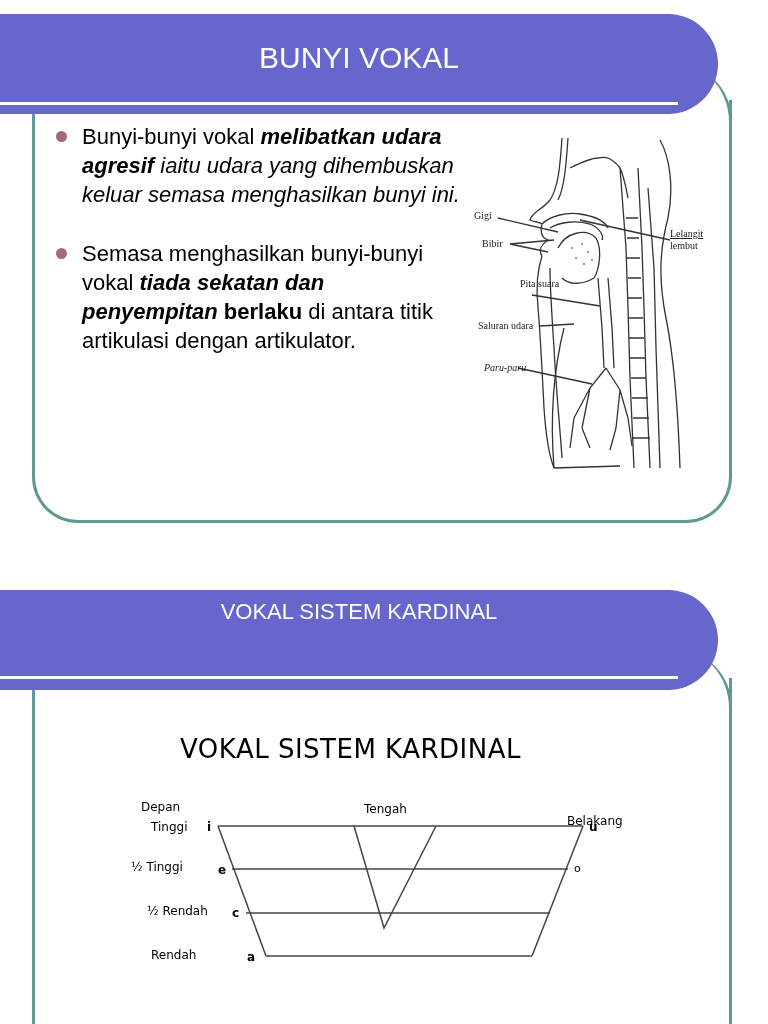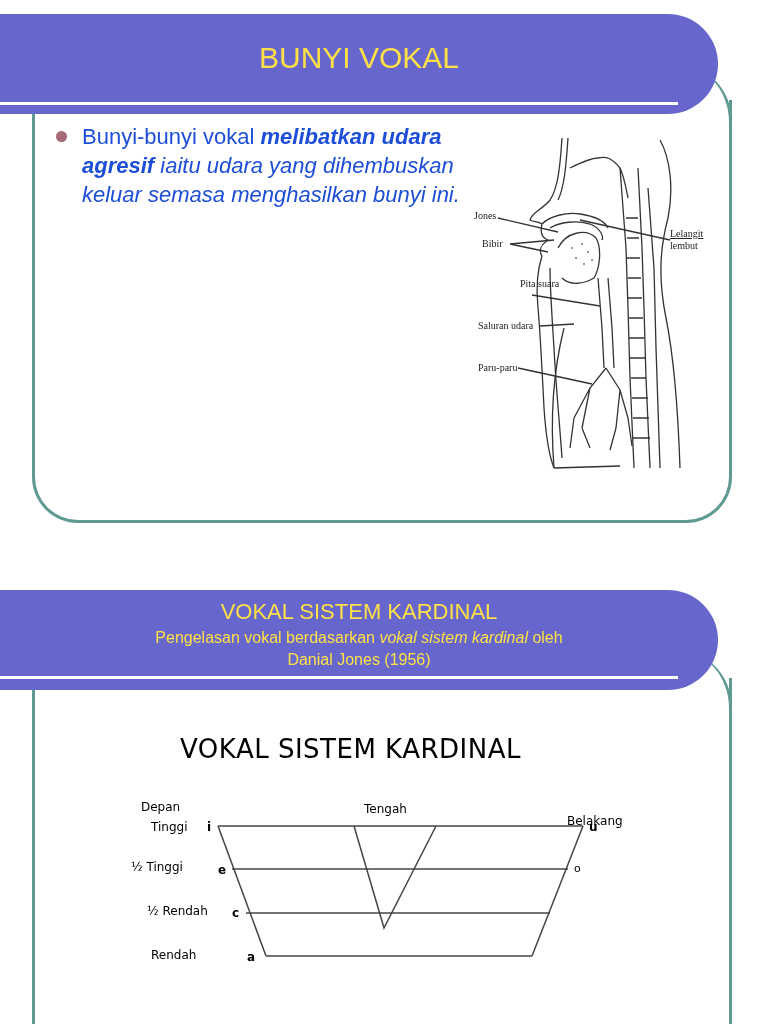--- a/index.html
+++ b/index.html
@@ -4,27 +4,27 @@
 <style>
   html, body { margin:0; padding:0; background:#ffffff; }
   body { width:768px; height:1024px; position:relative; overflow:hidden; font-family:"Liberation Sans", sans-serif; }
   .slide { position:absolute; left:0; width:768px; }
   .frame {
     position:absolute; border:3px solid #5f9a92; border-top:none;
     border-radius:0 0 46px 46px; background:#fff;
   }
   .frame-right { position:absolute; border-right:3px solid #5f9a92; border-top:3px solid #5f9a92; border-radius:0 60px 0 0; }
   .header {
-    position:absolute; left:0; background:#6666cc; color:#fde047;
+    position:absolute; left:0; background:#6666cc; color:#ffffff;
     border-radius:0 50px 50px 0; text-align:center;
   }
   .header .rule { position:absolute; left:0; height:3px; background:#fff; }
   .h-title { font-size:30px; letter-spacing:0; }
   .bullets { position:absolute; left:52px; top:122px; width:410px; }
-  .bullet { position:relative; padding-left:30px; font-size:22px; line-height:29px; color:#1d4ed8; margin-bottom:30px; }
+  .bullet { position:relative; padding-left:30px; font-size:22px; line-height:29px; color:#000000; margin-bottom:30px; }
   .bullet .dot { position:absolute; left:4px; top:9px; width:11px; height:11px; border-radius:50%; background:#a46a78; }
   .diagram-label { position:absolute; font-family:"Liberation Serif", serif; font-size:10px; color:#222; }
   .chart-text { position:absolute; font-family:"DejaVu Sans", sans-serif; color:#000; }
 </style>
 </head>
 <body>
 
 <div class="slide" style="top:0;height:540px;">
 
   <div class="frame" style="left:32px;top:100px;width:694px;height:420px;"></div>
@@ -32,20 +32,24 @@
 
   <div class="header" style="top:14px;width:718px;height:100px;">
     <div class="h-title" style="padding-top:27px;">BUNYI VOKAL</div>
     <div class="rule" style="top:88px;width:678px;"></div>
   </div>
 
   <div class="bullets">
     <div class="bullet">
       <span class="dot"></span>
       <span>Bunyi-bunyi vokal </span><b><i>melibatkan udara agresif</i></b><i> iaitu udara yang dihembuskan keluar semasa menghasilkan bunyi ini.</i>
+    </div>
+    <div class="bullet">
+      <span class="dot"></span>
+      <span>Semasa menghasilkan bunyi-bunyi vokal </span><b><i>tiada sekatan dan penyempitan</i></b><b> berlaku</b><span> di  antara titik artikulasi dengan artikulator.</span>
     </div>
   </div>
 
   <div style="position:absolute;left:470px;top:128px;width:250px;height:350px;">
     <svg width="250" height="350" viewBox="0 0 250 350">
       <g fill="none" stroke="#333" stroke-width="1.3">
 
         <path d="M92 10 C90 40 88 60 80 72 C72 82 62 84 60 92 C64 94 70 94 72 96"></path>
         <path d="M98 10 C96 40 94 60 88 72"></path>
         <path d="M100 40 C110 35 120 30 128 30 C136 28 142 30 150 40 C154 48 156 60 158 70"></path>
@@ -82,40 +86,36 @@
       </g>
       <g fill="#777">
         <circle cx="112" cy="116" r="1"></circle>
           <circle cx="118" cy="124" r="1"></circle>
           <circle cx="106" cy="130" r="1"></circle>
           <circle cx="114" cy="136" r="1"></circle>
           <circle cx="102" cy="120" r="1"></circle>
           <circle cx="122" cy="132" r="1"></circle>
       </g>
     </svg>
-    <span class="diagram-label" style="left:4px;top:82px;">Jones</span>
+    <span class="diagram-label" style="left:4px;top:82px;">Gigi</span>
     <span class="diagram-label" style="left:12px;top:110px;">Bibir</span>
     <span class="diagram-label" style="left:200px;top:100px;text-decoration:underline;">Lelangit</span>
     <span class="diagram-label" style="left:200px;top:112px;">lembut</span>
     <span class="diagram-label" style="left:22px;top:150px;margin-left:28px;">Pita suara</span>
     <span class="diagram-label" style="left:8px;top:192px;">Saluran udara</span>
-    <span class="diagram-label" style="left:8px;top:234px;">Paru-paru</span>
+    <span class="diagram-label" style="left:14px;top:234px;font-style:italic;">Paru-paru</span>
   </div>
 </div>
 
 <div class="slide" style="top:588px;height:436px;">
   <div class="frame" style="left:32px;top:90px;width:694px;height:420px;border-radius:0;"></div>
   <div class="frame-right" style="left:560px;top:60px;width:169px;height:420px;border-top:none;"></div>
 
   <div class="header" style="top:2px;width:718px;height:100px;">
     <div style="font-size:22px;padding-top:9px;">VOKAL SISTEM KARDINAL</div>
-    <div style="font-size:16px;line-height:22px;margin-top:2px;">
-      <span>Pengelasan vokal berdasarkan </span><i>vokal sistem kardinal</i><span> oleh</span><br>
-      <span>Danial  Jones (1956)</span>
-    </div>
     <div class="rule" style="top:86px;width:678px;"></div>
   </div>
 
   <div class="chart-text" style="left:180px;top:146px;font-size:26px;letter-spacing:0.5px;">VOKAL SISTEM KARDINAL</div>
 
   <svg width="768" height="200" style="position:absolute;left:0;top:230px;">
     <g stroke="#444" stroke-width="1.5" fill="none">
       <line x1="218" y1="8" x2="583" y2="8"></line>
       <line x1="232" y1="51" x2="568" y2="51"></line>
       <line x1="246" y1="95" x2="550" y2="95"></line>

